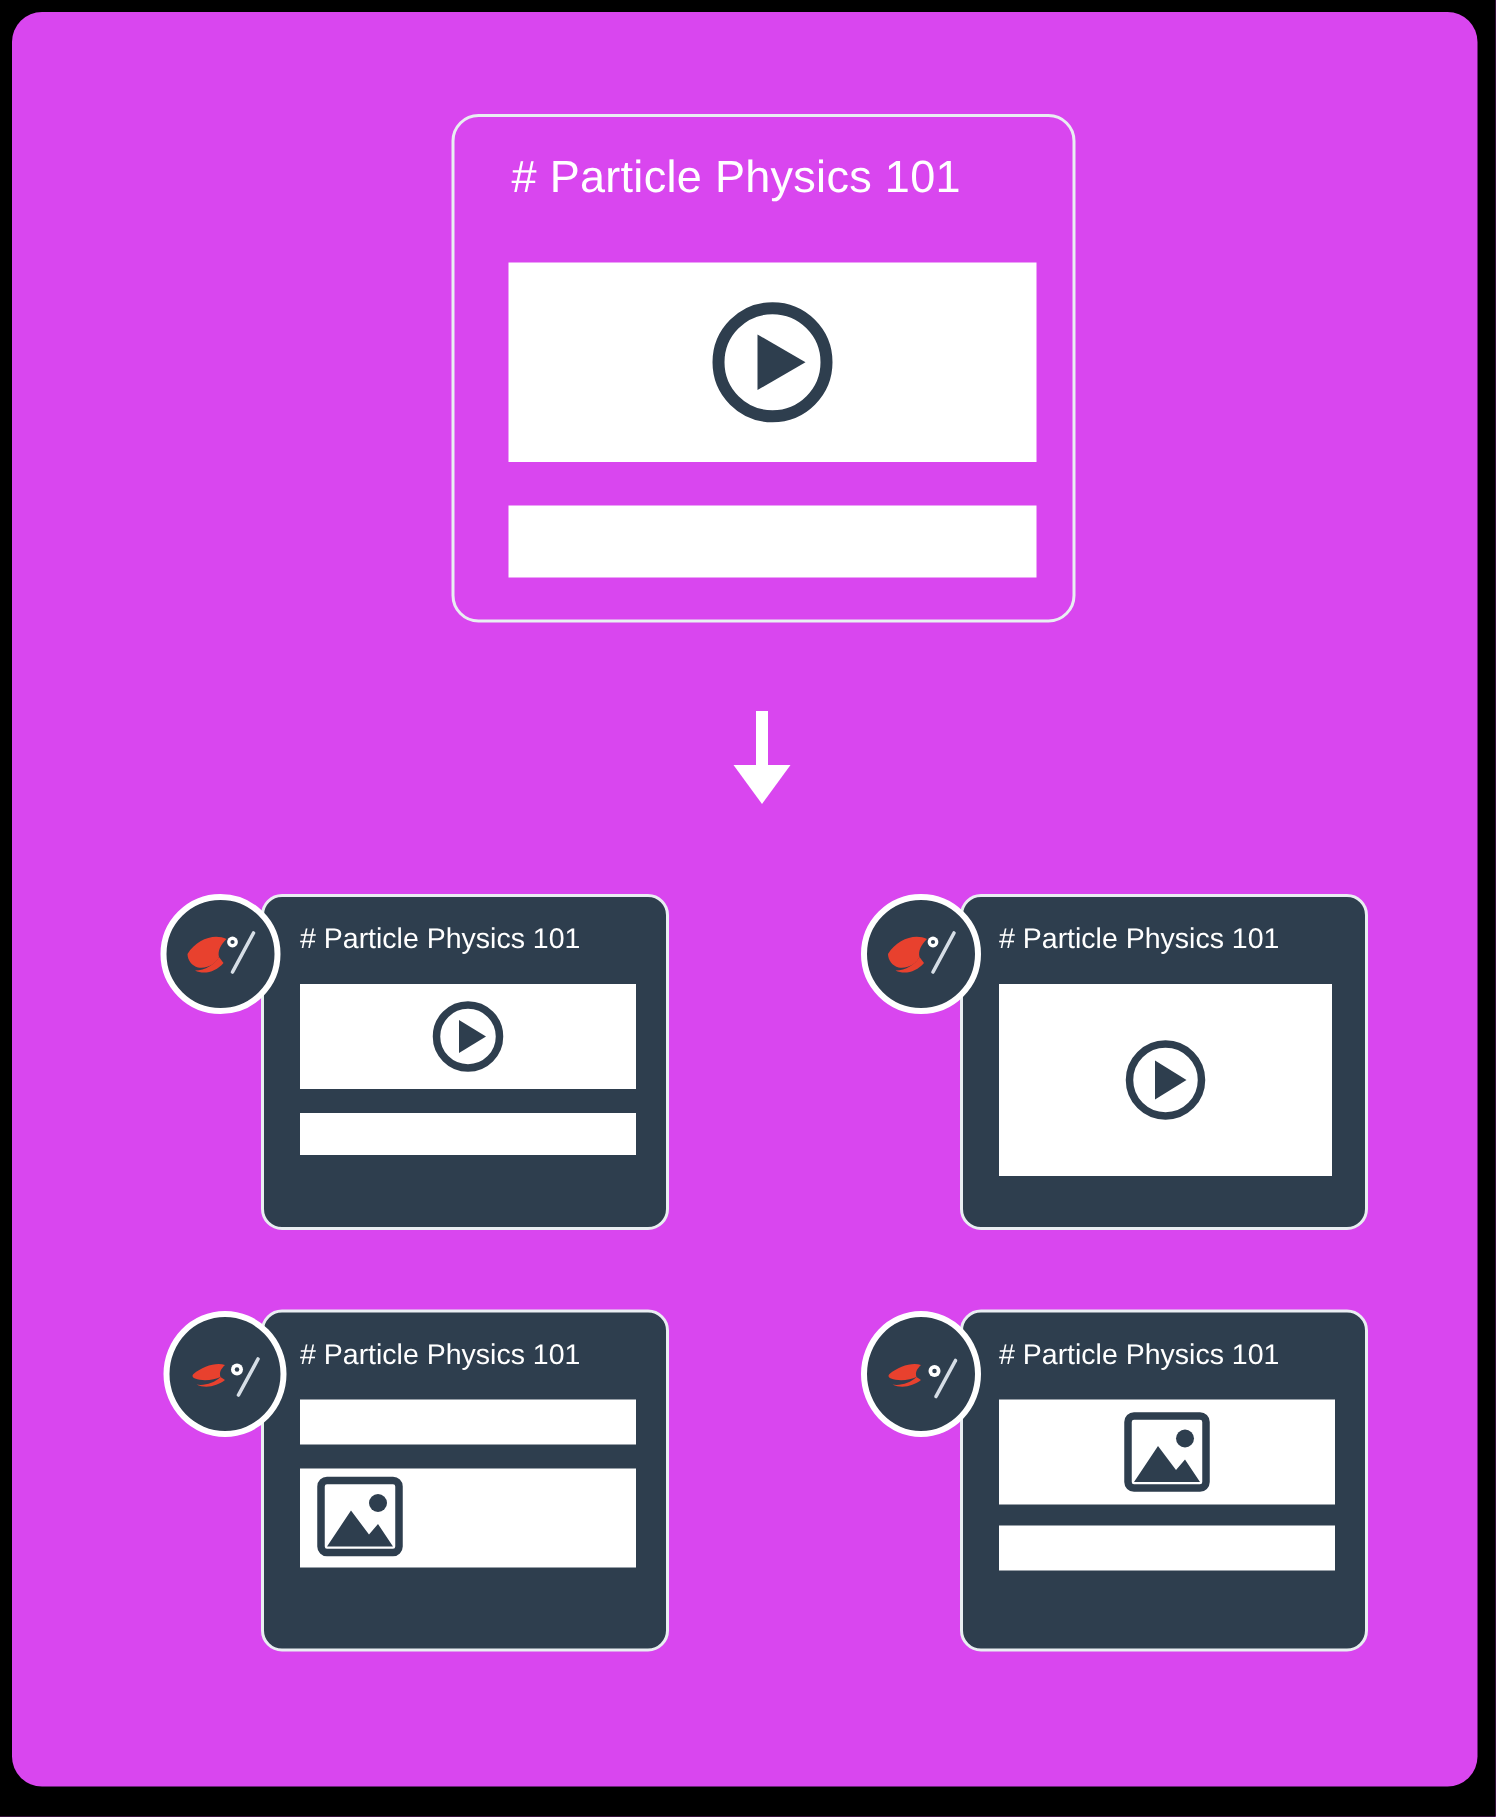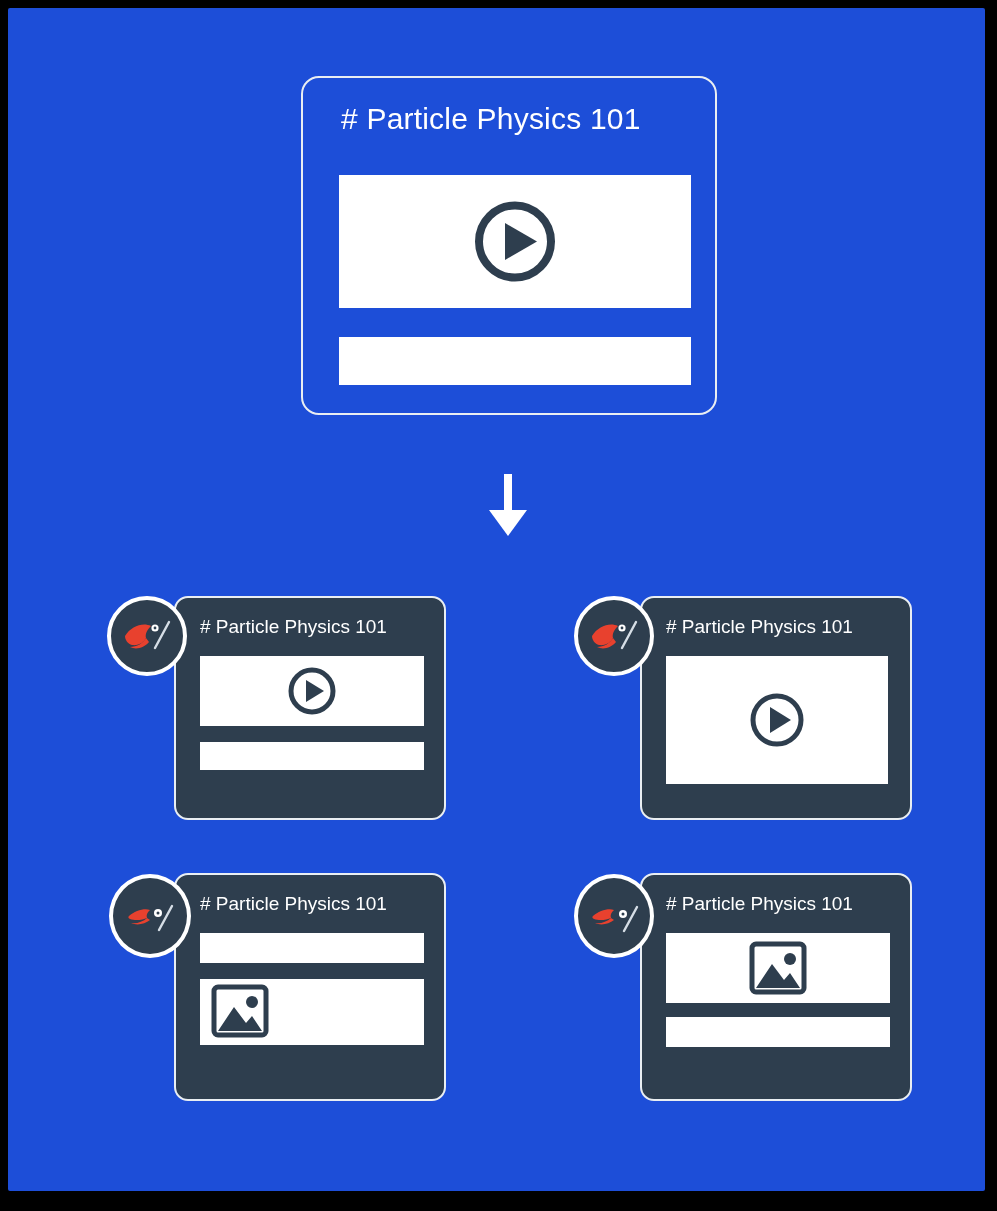--- a/index.html
+++ b/index.html
@@ -20,22 +20,22 @@
     height: 1211px;
   }
 
   
   .canvas-panel {
     position: absolute;
     left: 8px;
     top: 8px;
     width: 977px;
     height: 1183px;
-    background: #1d4ed8;
-    border-radius: 2px;
+    background: #d946ef;
+    border-radius: 20px;
   }
 
   
   .source-card {
     position: absolute;
     left: 293px;
     top: 68px;
     width: 416px;
     height: 339px;
     border: 2px solid #E9EEF2;

